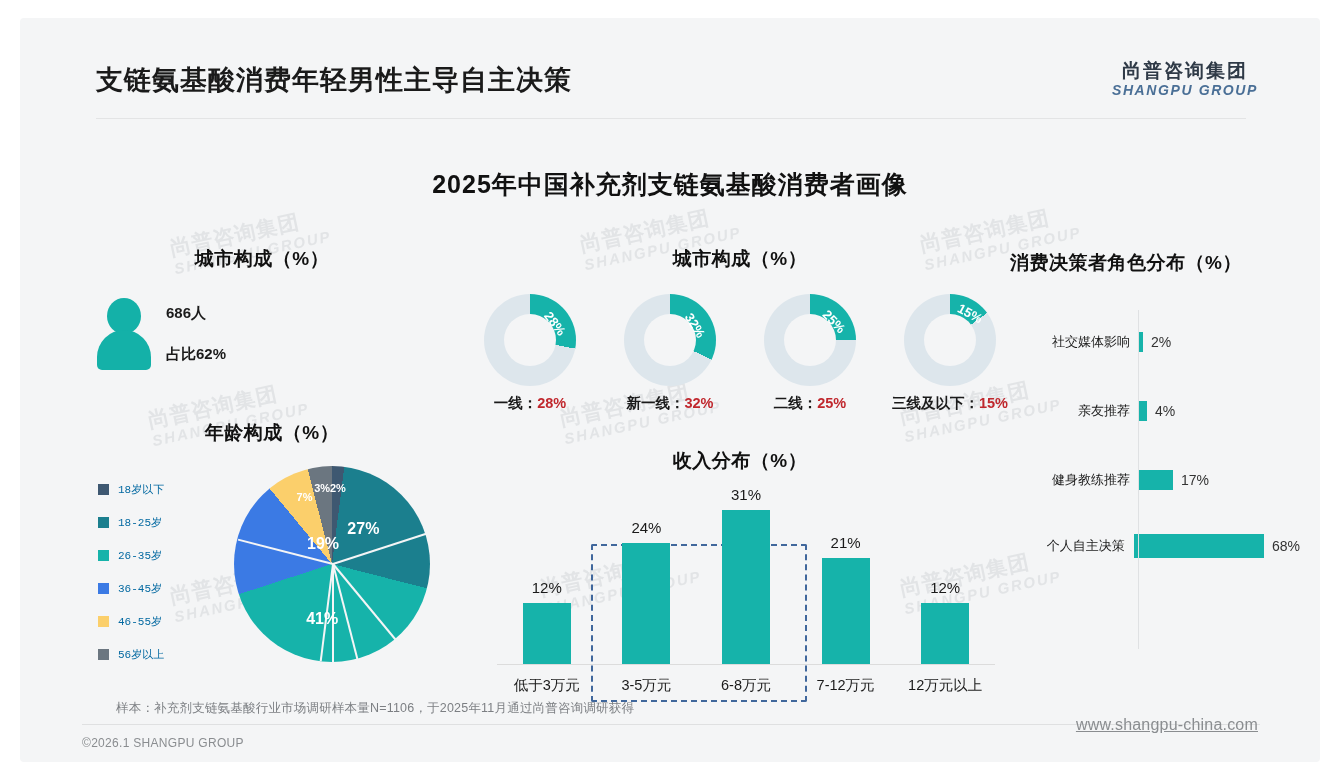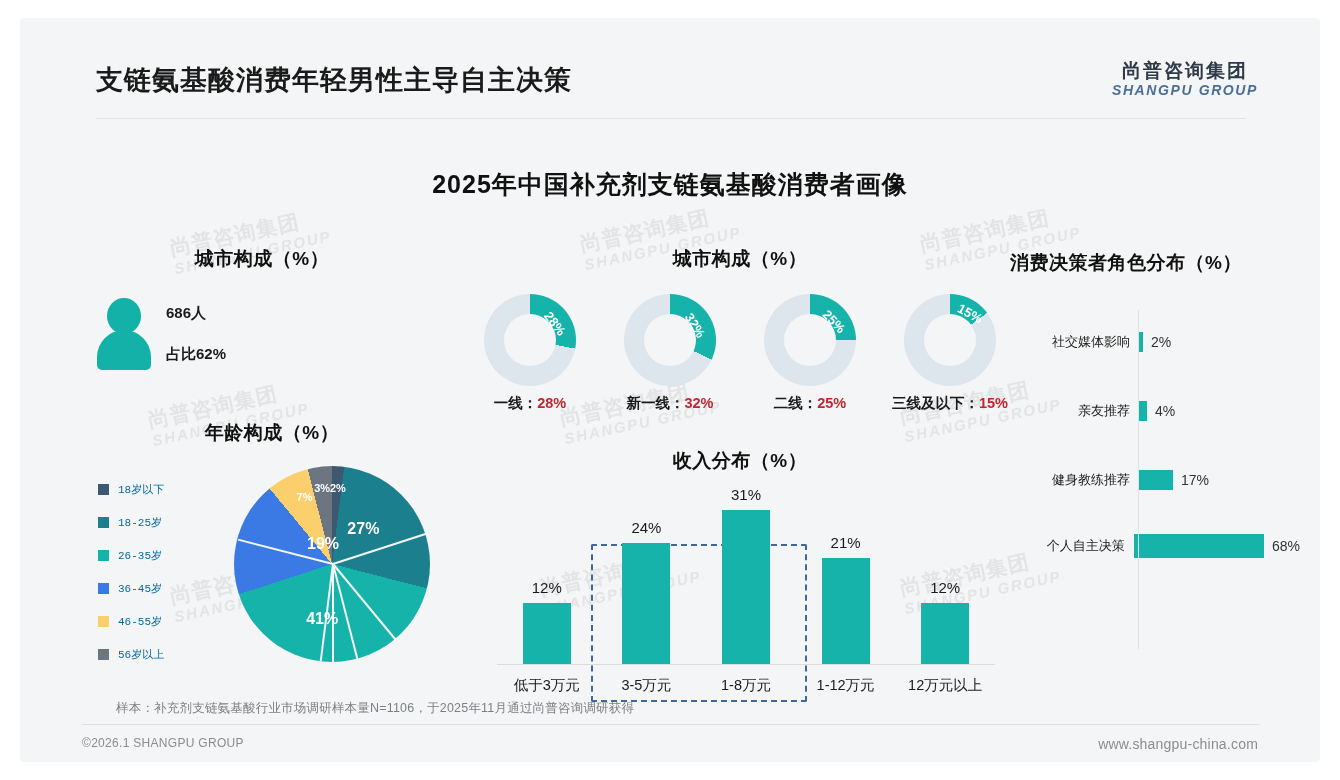--- a/index.html
+++ b/index.html
@@ -140,21 +140,21 @@
   .dec-val{font-size:14px;color:#333;margin-left:8px;}
   .dec-row.big{height:58px;}
 
   
   .footnote{
     position:absolute;left:96px;top:682px;z-index:5;
     font-size:12.5px;color:#7c7f83;letter-spacing:.2px;
   }
   .foot-rule{position:absolute;left:62px;top:706px;width:1178px;height:1px;background:#dfe0e1;z-index:5;}
   .foot-left{position:absolute;left:62px;top:718px;font-size:12px;color:#8a8d90;z-index:5;letter-spacing:.3px;}
-  .foot-right{position:absolute;right:62px;top:718px;font-size:14px;color:#8a8d90;z-index:5;letter-spacing:.2px;}
+  .foot-right{position:absolute;right:62px;top:698px;font-size:16px;color:#8a8d90;z-index:5;letter-spacing:.2px;text-decoration:underline;}
 </style>
 </head>
 <body>
 
 <div class="slide">
 
   <div class="wm-layer">
     <div class="wm" style="left:150px;top:200px;">
       <span class="cn">尚普咨询集团</span>
       <span class="en">SHANGPU GROUP</span>
@@ -354,24 +354,24 @@
         </div>
       </div>
       <div class="inc-bars" style="top:auto;bottom:6px;align-items:flex-end;">
         <div class="inc-col" style="height:auto;justify-content:flex-end;">
             <div class="inc-cat">低于3万元</div>
           </div>
         <div class="inc-col" style="height:auto;justify-content:flex-end;">
             <div class="inc-cat">3-5万元</div>
           </div>
         <div class="inc-col" style="height:auto;">
-            <div class="inc-cat">1-8万元</div>
+            <div class="inc-cat">6-8万元</div>
           </div>
         <div class="inc-col" style="height:auto;">
-            <div class="inc-cat">1-12万元</div>
+            <div class="inc-cat">7-12万元</div>
           </div>
         <div class="inc-col" style="height:auto;">
             <div class="inc-cat">12万元以上</div>
           </div>
       </div>
     </div>
   </div>
 
   <div class="panel" id="decision">
     <div class="sec-title" style="text-align:left;">消费决策者角色分布（%）</div>

